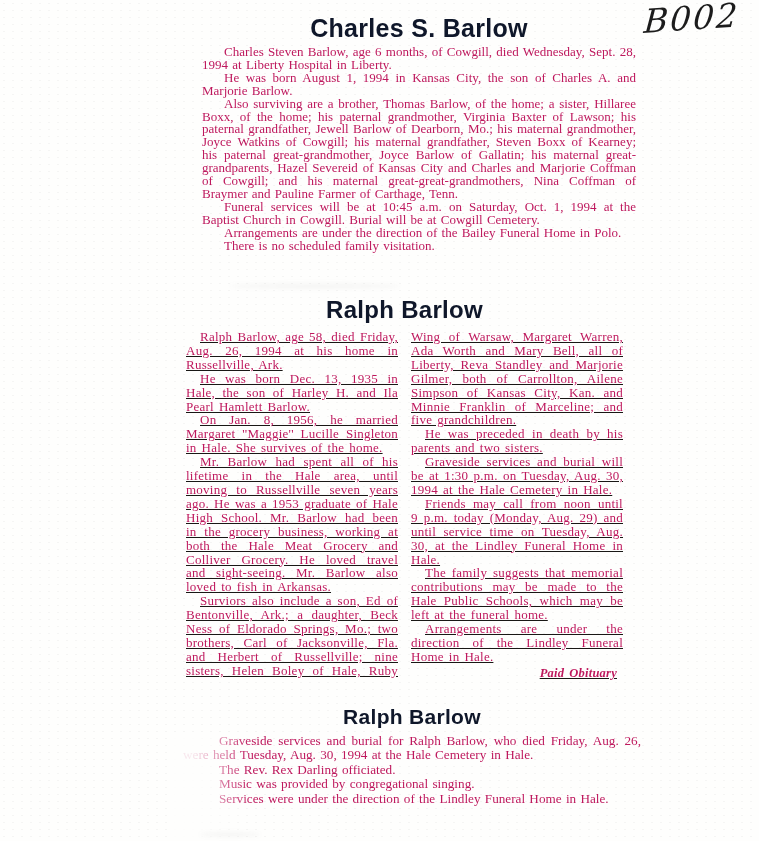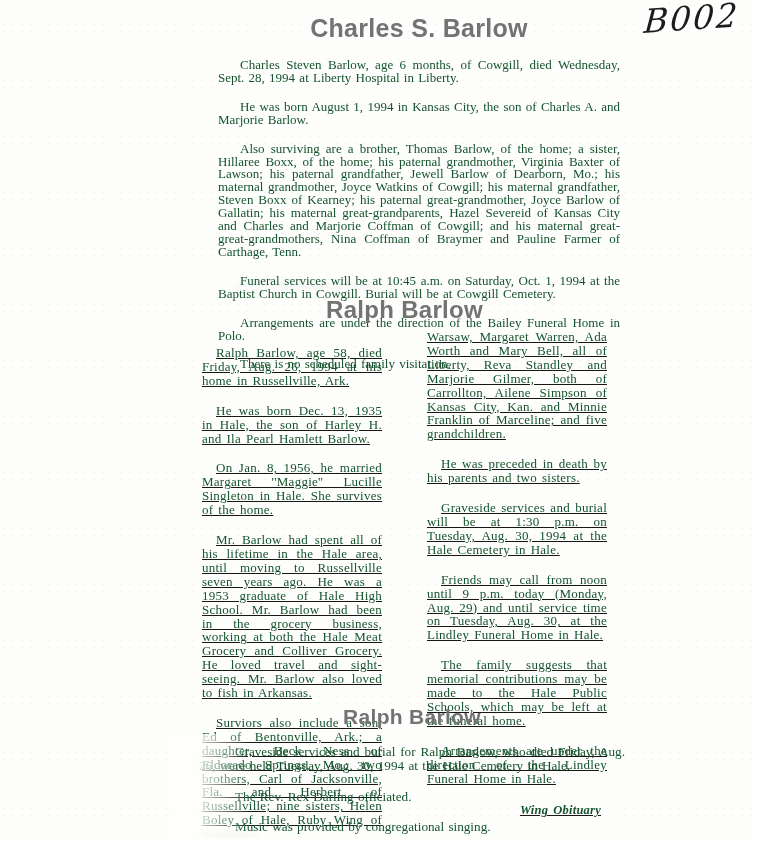--- a/index.html
+++ b/index.html
@@ -16,26 +16,26 @@
   .hand-mark{
     position:absolute;left:644px;top:-2px;width:110px;
     font-family:"DejaVu Serif", serif;
     font-style:italic;font-weight:500;
     font-size:33px;letter-spacing:2px;color:#1c1c1c;
     transform:rotate(-4deg) skewX(-8deg);
   }
   
   .obit-title{
     font-family:"Liberation Sans", sans-serif;
-    font-weight:bold;text-align:center;color:#737373;
+    font-weight:bold;text-align:center;color:#0f172a;
     margin:0;letter-spacing:0.3px;
   }
   .obit p{
-    margin:16px;text-align:justify;
-    color:#14532d;
+    margin:0;text-align:justify;
+    color:#be185d;
   }
   
   #obit1{position:absolute;left:202px;top:14px;width:434px;}
   #obit1 .obit-title{font-size:25px;line-height:29px;margin-bottom:3px;}
   #obit1 p{font-size:13px;line-height:12.9px;text-indent:22px;word-spacing:1px;}
   
   #obit2{position:absolute;left:186px;top:296px;width:437px;}
   #obit2 .obit-title{font-size:24px;line-height:28px;margin-bottom:6px;}
   #obit2 .cols{
     column-count:2;column-gap:13px;text-decoration:underline;
@@ -84,21 +84,21 @@
       <p>Ralph Barlow, age 58, died Friday, Aug. 26, 1994 at his home in Russellville, Ark.</p>
       <p>He was born Dec. 13, 1935 in Hale, the son of Harley H. and Ila Pearl Hamlett Barlow.</p>
       <p>On Jan. 8, 1956, he married Margaret ''Maggie'' Lucille Singleton in Hale. She survives of the home.</p>
       <p>Mr. Barlow had spent all of his lifetime in the Hale area, until moving to Russellville seven years ago. He was a 1953 graduate of Hale High School. Mr. Barlow had been in the grocery business, working at both the Hale Meat Grocery and Colliver Grocery. He loved travel and sight-seeing. Mr. Barlow also loved to fish in Arkansas.</p>
       <p>Surviors also include a son, Ed of Bentonville, Ark.; a daughter, Beck Ness of Eldorado Springs, Mo.; two brothers, Carl of Jacksonville, Fla. and Herbert of Russellville; nine sisters, Helen Boley of Hale, Ruby Wing of Warsaw, Margaret Warren, Ada Worth and Mary Bell, all of Liberty, Reva Standley and Marjorie Gilmer, both of Carrollton, Ailene Simpson of Kansas City, Kan. and Minnie Franklin of Marceline; and five grandchildren.</p>
       <p>He was preceded in death by his parents and two sisters.</p>
       <p>Graveside services and burial will be at 1:30 p.m. on Tuesday, Aug. 30, 1994 at the Hale Cemetery in Hale.</p>
       <p>Friends may call from noon until 9 p.m. today (Monday, Aug. 29) and until service time on Tuesday, Aug. 30, at the Lindley Funeral Home in Hale.</p>
       <p>The family suggests that memorial contributions may be made to the Hale Public Schools, which may be left at the funeral home.</p>
       <p>Arrangements are under the direction of the Lindley Funeral Home in Hale.</p>
-      <p class="paid">Wing Obituary</p>
+      <p class="paid">Paid Obituary</p>
     </div>
   </section>
 
   <section class="obit" id="obit3">
     <h3 class="obit-title">Ralph Barlow</h3>
     <p>Graveside services and burial for Ralph Barlow, who died Friday, Aug. 26, were held Tuesday, Aug. 30, 1994 at the Hale Cemetery in Hale.</p>
     <p>The Rev. Rex Darling officiated.</p>
     <p>Music was provided by congregational singing.</p>
     <p>Services were under the direction of the Lindley Funeral Home in Hale.</p>
     <div class="fade-left"></div>

